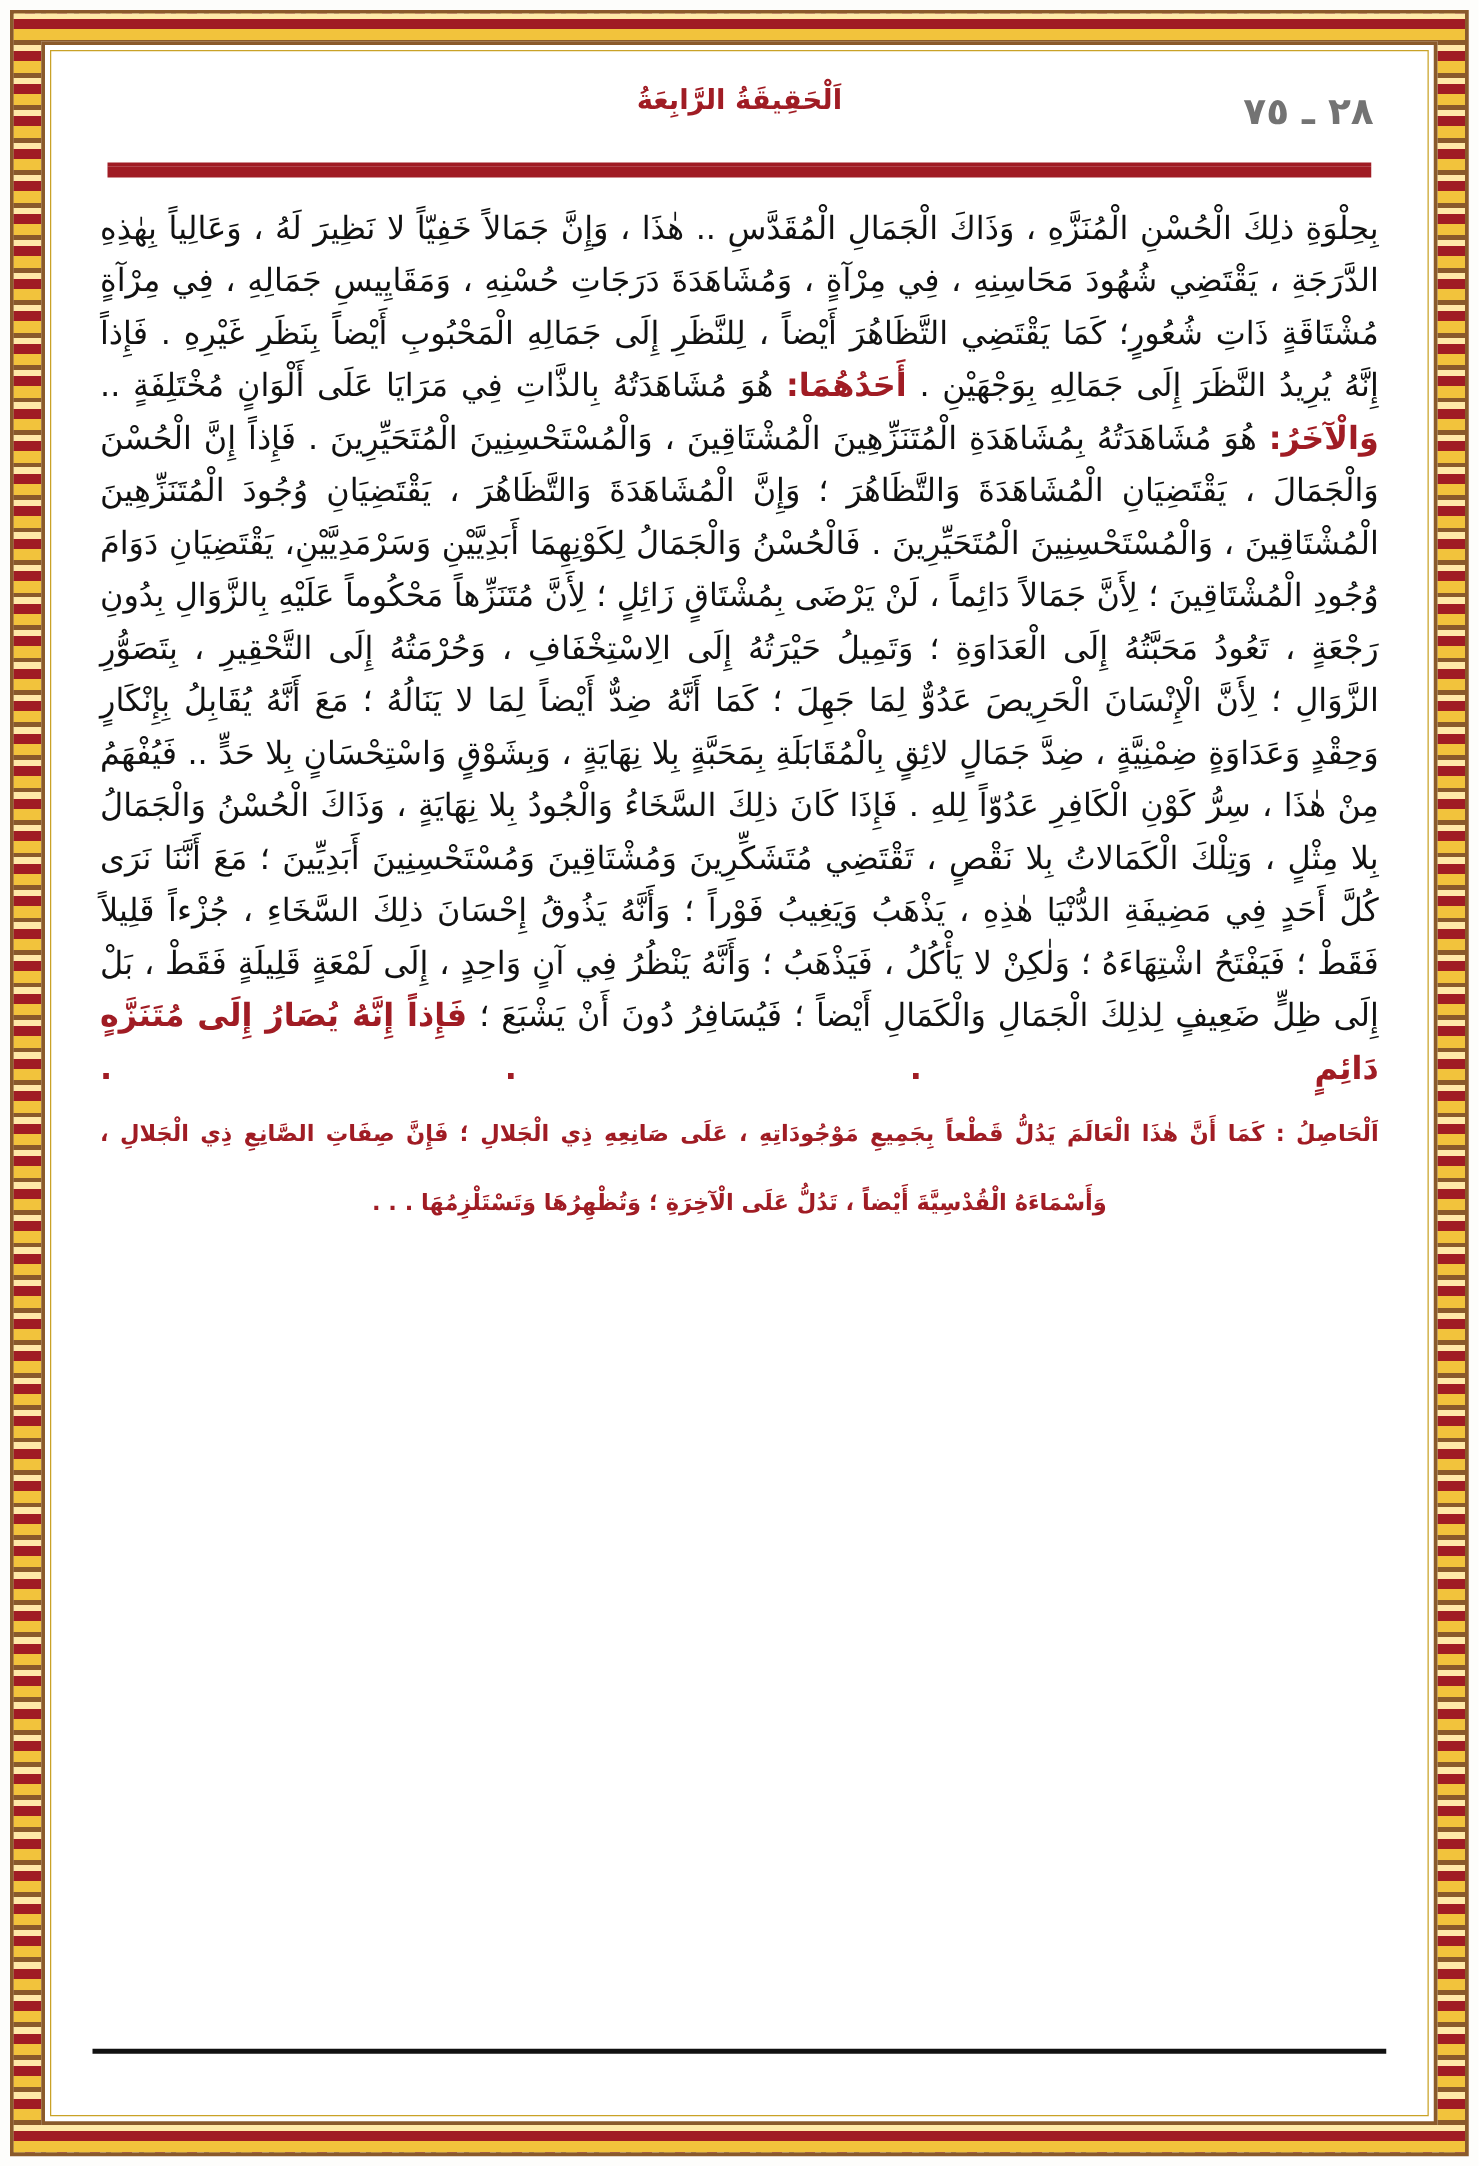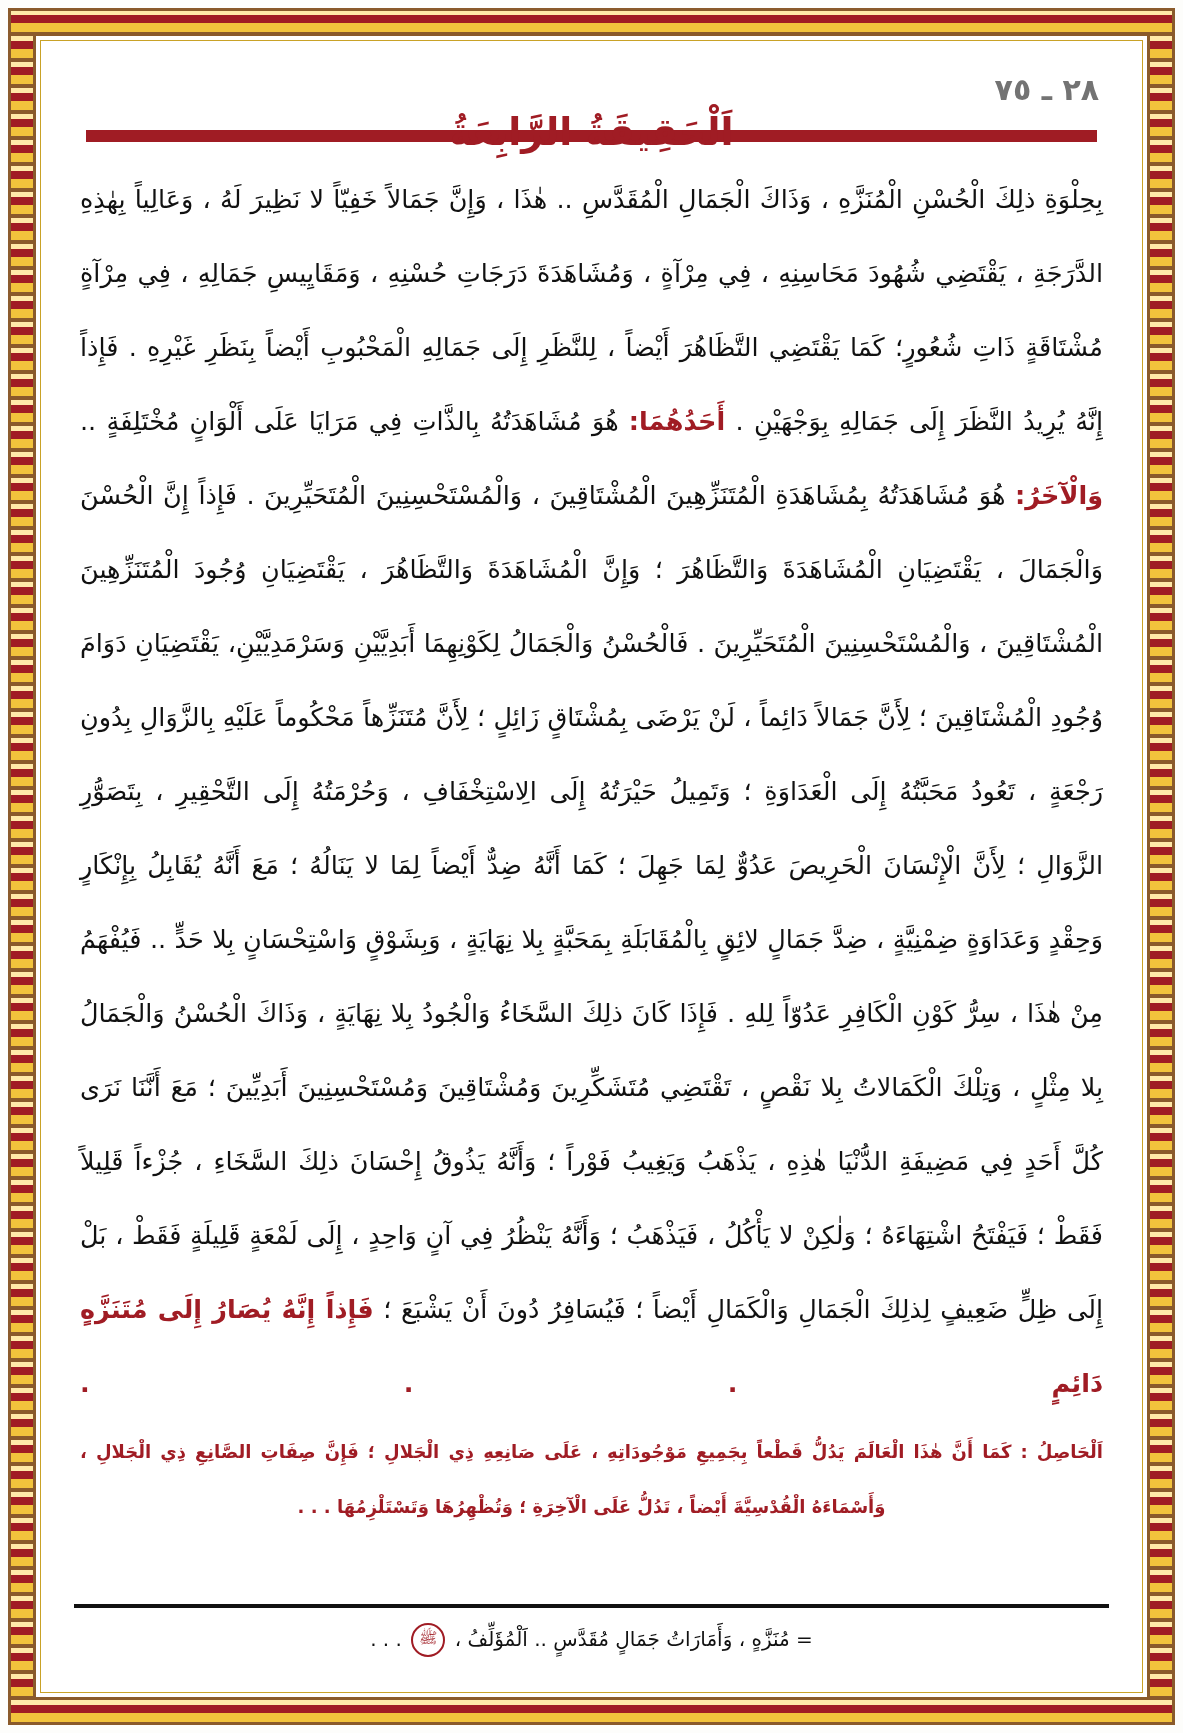--- a/index.html
+++ b/index.html
@@ -98,41 +98,40 @@
     letter-spacing: 2px;
     font-family: "DejaVu Sans", sans-serif;
   }
   .chapter-title {
     position: absolute;
     left: 0;
     right: 0;
     top: 2px;
     text-align: center;
     color: #a01c24;
-    font-size: 38px;
-    font-weight: bold;
-    font-family: "DejaVu Sans", sans-serif;
-    margin-top: 42px;
+    font-size: 22px;
+    font-weight: bold;
+    font-family: "DejaVu Sans", sans-serif;
   }
 
   .rule-double {
     margin: 2px 12px 20px 12px;
     height: 12px;
     border-top: 3px solid #a01c24;
     border-bottom: 9px solid #a01c24;
     box-sizing: border-box;
   }
 
   
   .body-text {
     direction: rtl;
     text-align: justify;
     text-align-last: justify;
     font-size: 25.5px;
-    line-height: 74px;
+    line-height: 42px;
     color: #111111;
     font-family: "DejaVu Sans", sans-serif;
     padding: 0 6px;
   }
   .body-text p {
     margin: 0 0 0 0;
   }
   .hl {
     color: #a01c24;
     font-weight: bold;
@@ -204,17 +203,16 @@
     <div class="rule-double"></div>
 
     <div class="body-text">
       <p><span>بِحِلْوَةِ ذلِكَ الْحُسْنِ الْمُنَزَّهِ ، وَذَاكَ الْجَمَالِ الْمُقَدَّسِ .. هٰذَا ، وَإِنَّ جَمَالاً خَفِيّاً لا نَظِيرَ لَهُ ،</span> <span>وَعَالِياً بِهٰذِهِ الدَّرَجَةِ ، يَقْتَضِي شُهُودَ مَحَاسِنِهِ ، فِي مِرْآةٍ ، وَمُشَاهَدَةَ دَرَجَاتِ حُسْنِهِ ، وَمَقَايِيسِ</span> <span>جَمَالِهِ ، فِي مِرْآةٍ مُشْتَاقَةٍ ذَاتِ شُعُورٍ؛ كَمَا يَقْتَضِي التَّظَاهُرَ أَيْضاً ، لِلنَّظَرِ إِلَى جَمَالِهِ الْمَحْبُوبِ</span> <span>أَيْضاً بِنَظَرِ غَيْرِهِ . فَإِذاً إِنَّهُ يُرِيدُ النَّظَرَ إِلَى جَمَالِهِ بِوَجْهَيْنِ . </span><span class="hl">أَحَدُهُمَا:</span><span> هُوَ مُشَاهَدَتُهُ بِالذَّاتِ فِي مَرَايَا عَلَى أَلْوَانٍ مُخْتَلِفَةٍ .. </span><span class="hl">وَالْآخَرُ:</span><span> هُوَ مُشَاهَدَتُهُ بِمُشَاهَدَةِ الْمُتَنَزِّهِينَ الْمُشْتَاقِينَ ، وَالْمُسْتَحْسِنِينَ الْمُتَحَيِّرِينَ . فَإِذاً إِنَّ الْحُسْنَ وَالْجَمَالَ ، يَقْتَضِيَانِ الْمُشَاهَدَةَ وَالتَّظَاهُرَ ؛ وَإِنَّ الْمُشَاهَدَةَ وَالتَّظَاهُرَ ، يَقْتَضِيَانِ وُجُودَ الْمُتَنَزِّهِينَ الْمُشْتَاقِينَ ، وَالْمُسْتَحْسِنِينَ الْمُتَحَيِّرِينَ . فَالْحُسْنُ وَالْجَمَالُ لِكَوْنِهِمَا أَبَدِيَّيْنِ وَسَرْمَدِيَّيْنِ، يَقْتَضِيَانِ دَوَامَ وُجُودِ الْمُشْتَاقِينَ ؛ لِأَنَّ جَمَالاً دَائِماً ، لَنْ يَرْضَى بِمُشْتَاقٍ زَائِلٍ ؛ لِأَنَّ مُتَنَزِّهاً مَحْكُوماً عَلَيْهِ بِالزَّوَالِ بِدُونِ رَجْعَةٍ ، تَعُودُ مَحَبَّتُهُ إِلَى الْعَدَاوَةِ ؛ وَتَمِيلُ حَيْرَتُهُ إِلَى الِاسْتِخْفَافِ ، وَحُرْمَتُهُ إِلَى التَّحْقِيرِ ، بِتَصَوُّرِ الزَّوَالِ ؛ لِأَنَّ الْإِنْسَانَ الْحَرِيصَ عَدُوٌّ لِمَا جَهِلَ ؛ كَمَا أَنَّهُ ضِدٌّ أَيْضاً لِمَا لا يَنَالُهُ ؛ مَعَ أَنَّهُ يُقَابِلُ بِإِنْكَارٍ وَحِقْدٍ وَعَدَاوَةٍ ضِمْنِيَّةٍ ، ضِدَّ جَمَالٍ لائِقٍ بِالْمُقَابَلَةِ بِمَحَبَّةٍ بِلا نِهَايَةٍ ، وَبِشَوْقٍ وَاسْتِحْسَانٍ بِلا حَدٍّ .. فَيُفْهَمُ مِنْ هٰذَا ، سِرُّ كَوْنِ الْكَافِرِ عَدُوّاً لِلهِ . فَإِذَا كَانَ ذلِكَ السَّخَاءُ وَالْجُودُ بِلا نِهَايَةٍ ، وَذَاكَ الْحُسْنُ وَالْجَمَالُ بِلا مِثْلٍ ، وَتِلْكَ الْكَمَالاتُ بِلا نَقْصٍ ، تَقْتَضِي مُتَشَكِّرِينَ وَمُشْتَاقِينَ وَمُسْتَحْسِنِينَ أَبَدِيِّينَ ؛ مَعَ أَنَّنَا نَرَى كُلَّ أَحَدٍ فِي مَضِيفَةِ الدُّنْيَا هٰذِهِ ، يَذْهَبُ وَيَغِيبُ فَوْراً ؛ وَأَنَّهُ يَذُوقُ إِحْسَانَ ذلِكَ السَّخَاءِ ، جُزْءاً قَلِيلاً فَقَطْ ؛ فَيَفْتَحُ اشْتِهَاءَهُ ؛ وَلٰكِنْ لا يَأْكُلُ ، فَيَذْهَبُ ؛ وَأَنَّهُ يَنْظُرُ فِي آنٍ وَاحِدٍ ، إِلَى لَمْعَةٍ قَلِيلَةٍ فَقَطْ ، بَلْ إِلَى ظِلٍّ ضَعِيفٍ لِذلِكَ الْجَمَالِ وَالْكَمَالِ أَيْضاً ؛ فَيُسَافِرُ دُونَ أَنْ يَشْبَعَ ؛ </span><span class="hl">فَإِذاً إِنَّهُ يُصَارُ إِلَى مُتَنَزَّهٍ دَائِمٍ . . .</span></p>
     </div>
 
     <div class="para-red">اَلْحَاصِلُ : كَمَا أَنَّ هٰذَا الْعَالَمَ يَدُلُّ قَطْعاً بِجَمِيعِ مَوْجُودَاتِهِ ، عَلَى صَانِعِهِ ذِي الْجَلالِ ؛ فَإِنَّ صِفَاتِ الصَّانِعِ ذِي الْجَلالِ ، وَأَسْمَاءَهُ الْقُدْسِيَّةَ أَيْضاً ، تَدُلُّ عَلَى الْآخِرَةِ ؛ وَتُظْهِرُهَا وَتَسْتَلْزِمُهَا . . .</div>
 
     <div class="footnote-wrap">
       <div class="footnote-rule"></div>
-      <div class="footnote"><span>= مُنَزَّهٍ ، وَأَمَارَاتُ جَمَالٍ مُقَدَّسٍ .. اَلْمُؤَلِّفُ ، </span><span class="seal">ﷺ</span><span> . . .</span></div>
     </div>
 
   </div>
 </div>
 
 </body></html>

